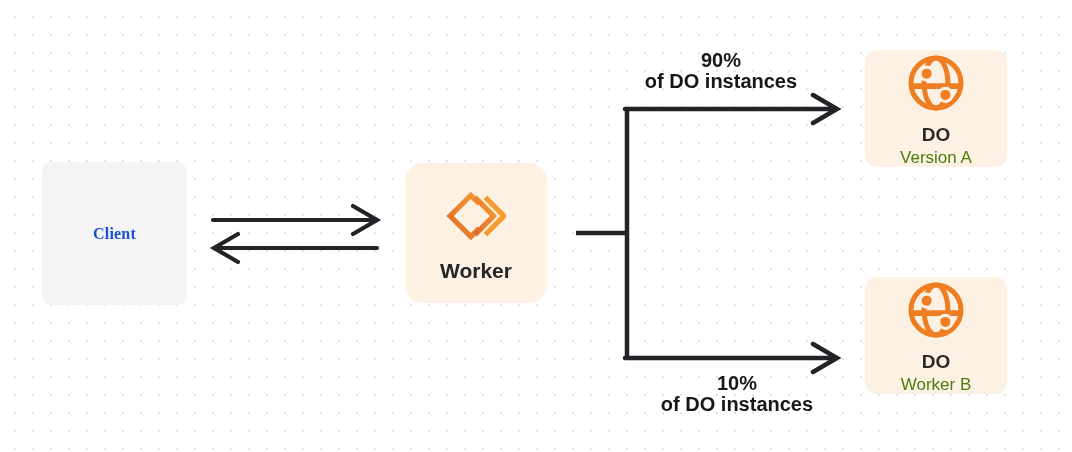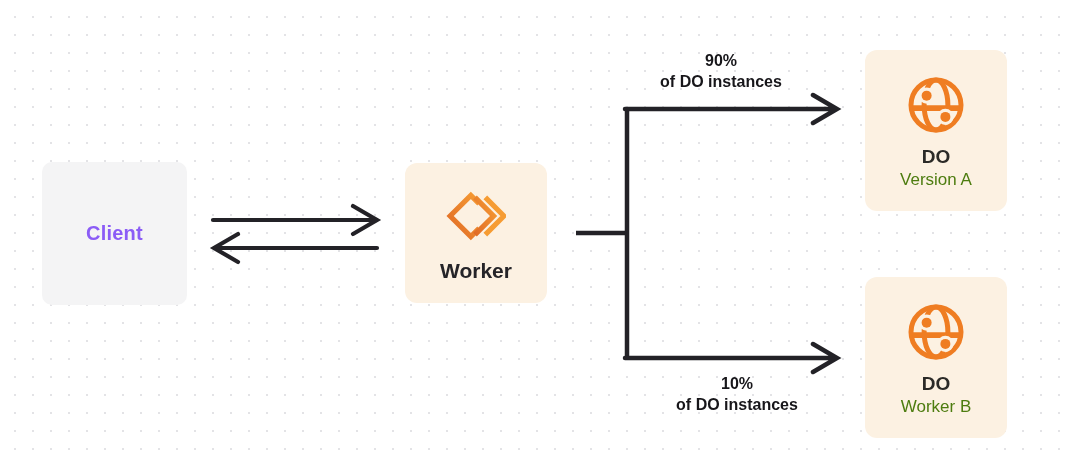--- a/index.html
+++ b/index.html
@@ -26,40 +26,41 @@
     justify-content: center;
     box-sizing: border-box;
   }
   .client-box {
     left: 42px; top: 162px;
     width: 145px; height: 143px;
     background: #f4f4f5;
     border-radius: 10px;
   }
   .client-label {
-    font-size: 20px;
+    font-size: 16px;
     font-weight: bold;
-    color: #8b5cf6;
+    color: #1d4ed8;
     letter-spacing: 0.2px;
+    font-family: Liberation Serif, serif;
   }
   .worker-box {
     left: 405px; top: 163px;
     width: 142px; height: 140px;
     background: #fcf1e2;
-    border-radius: 12px;
+    border-radius: 18px;
     gap: 13px;
     padding-top: 6px;
   }
   .worker-label {
     font-size: 21px;
     font-weight: bold;
     color: #252428;
   }
   .do-box {
-    width: 142px; height: 161px;
+    width: 142px; height: 117px;
     background: #fcf1e2;
     border-radius: 12px;
     left: 865px;
     padding-top: 4px;
   }
   .do-box.a { top: 50px; }
   .do-box.b { top: 277px; }
   .do-title {
     font-size: 19px;
     font-weight: bold;
@@ -71,21 +72,21 @@
     font-size: 17px;
     font-weight: normal;
     color: #4d7c0f;
     margin-top: 3px;
     line-height: 1.1;
   }
   .edge-label {
     position: absolute;
     width: 200px;
     text-align: center;
-    font-size: 16px;
+    font-size: 20px;
     font-weight: bold;
     color: #17161a;
     line-height: 21px;
   }
   .edge-label.top { left: 621px; top: 50px; }
   .edge-label.bottom { left: 637px; top: 373px; }
   .wires {
     position: absolute;
     left: 0; top: 0;
     width: 1072px; height: 452px;

